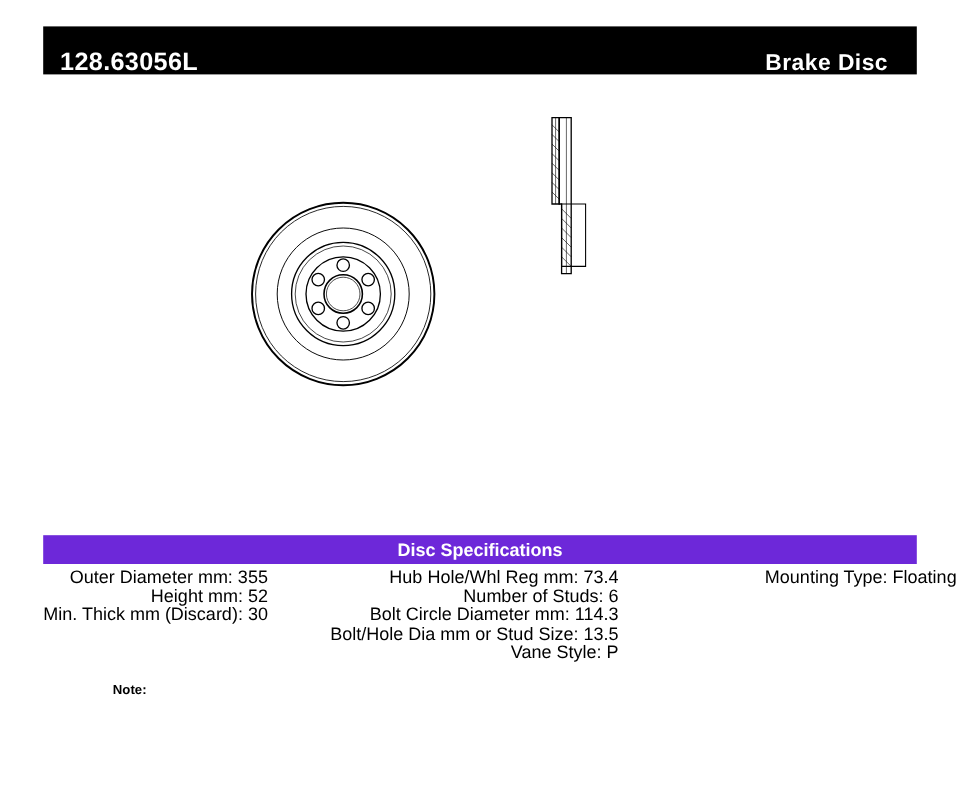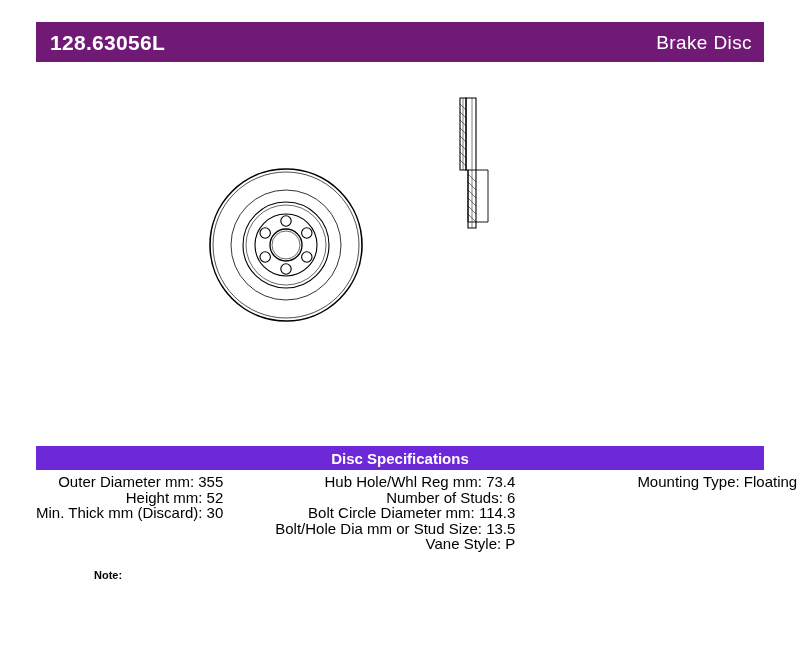--- a/index.html
+++ b/index.html
@@ -16,38 +16,38 @@
     overflow: hidden;
   }
 
   
   .header-bar {
     position: absolute;
     left: 36px;
     top: 22px;
     width: 728px;
     height: 40px;
-    background: #701a75;
+    background: #000000;
     display: flex;
-    align-items: center;
+    align-items: flex-end;
     justify-content: space-between;
     box-sizing: border-box;
-    padding: 0 12px 0 14px;
+    padding: 0 24px 0 14px;
   }
   .part-number {
     color: #ffffff;
     font-size: 21px;
     font-weight: bold;
     letter-spacing: 0.3px;
     line-height: 1;
   }
   .product-type {
     color: #ffffff;
     font-size: 19px;
-    font-weight: normal;
+    font-weight: bold;
     letter-spacing: 0.4px;
     line-height: 1;
   }
 
   
   .drawing-area {
     position: absolute;
     left: 36px;
     top: 70px;
     width: 728px;

